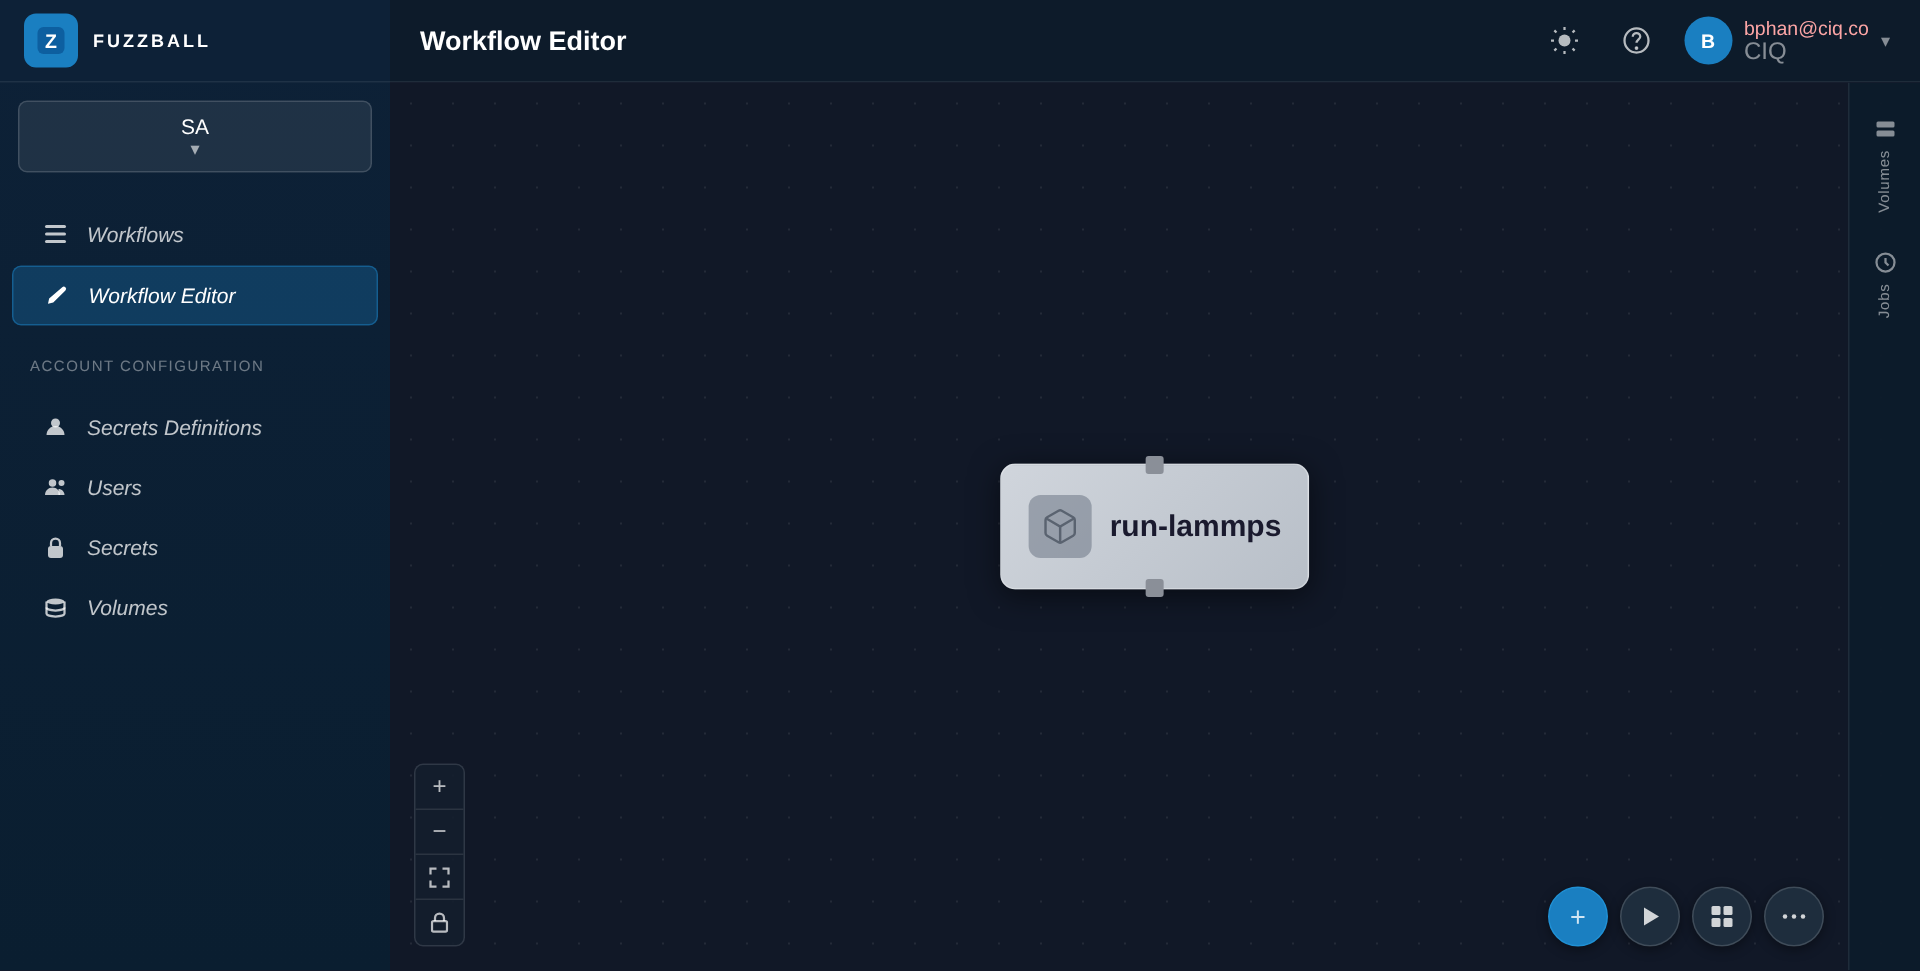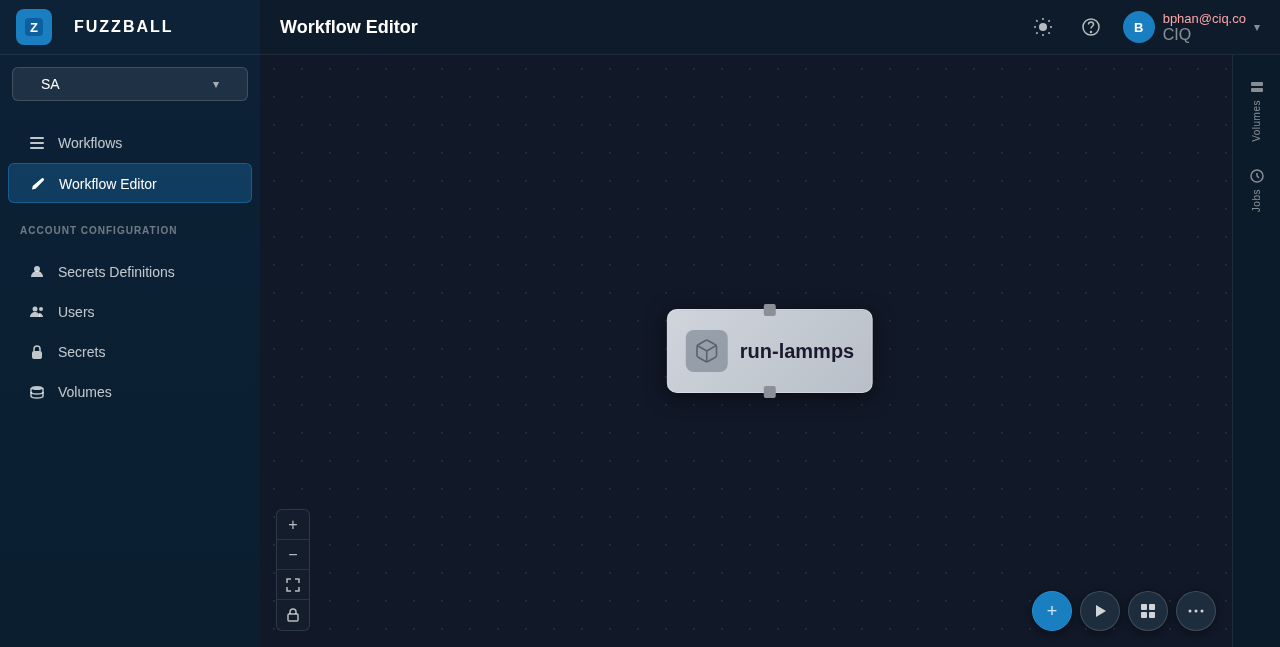--- a/index.html
+++ b/index.html
@@ -34,78 +34,79 @@
       align-items: center;
       justify-content: center;
       margin-right: 10px;
       font-weight: bold;
       color: white;
       font-size: 18px;
     }
 
     .logo-text {
       color: white;
-      font-size: 16px;
+      font-size: 12px;
       font-weight: 700;
       letter-spacing: 2px;
-      margin-left: 12px;
     }
 
     .org-selector {
       margin: 12px;
       background: rgba(255,255,255,0.08);
       border: 1px solid rgba(255,255,255,0.15);
       border-radius: 6px;
-      padding: 8px 28px;
+      padding: 8px 12px;
       display: flex;
       align-items: center;
       justify-content: space-between;
       cursor: pointer;
       color: white;
       font-size: 14px;
+      flex-direction: column;
     }
 
     .org-selector .chevron {
       color: rgba(255,255,255,0.6);
       font-size: 12px;
     }
 
     .sidebar-nav {
       padding: 8px 0;
     }
 
     .nav-item {
       display: flex;
-      align-items: flex-end;
+      align-items: center;
       padding: 10px 20px;
       color: rgba(255,255,255,0.75);
       font-size: 14px;
       cursor: pointer;
       transition: background 0.15s;
       border-radius: 6px;
       margin: 2px 8px;
+      font-style: italic;
     }
 
     .nav-item.active {
       background: rgba(26, 127, 193, 0.3);
       color: white;
       border: 1px solid rgba(26, 127, 193, 0.5);
     }
 
     .nav-item .nav-icon {
       margin-right: 12px;
       font-size: 16px;
       width: 18px;
       text-align: center;
     }
 
     .section-label {
       padding: 12px 20px 6px 20px;
       font-size: 10px;
-      font-weight: 700;
+      font-weight: 400;
       color: rgba(255,255,255,0.4);
       letter-spacing: 1px;
       text-transform: uppercase;
     }
 
     
     .main-area {
       flex: 1;
       display: flex;
       flex-direction: column;

